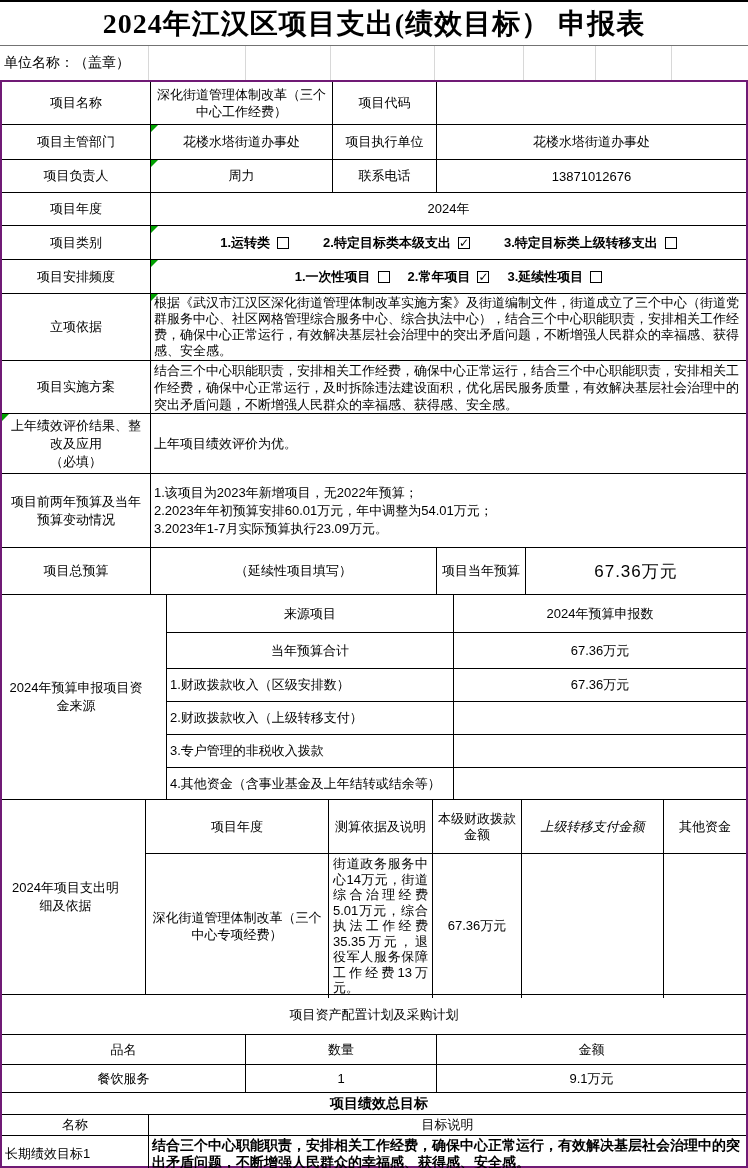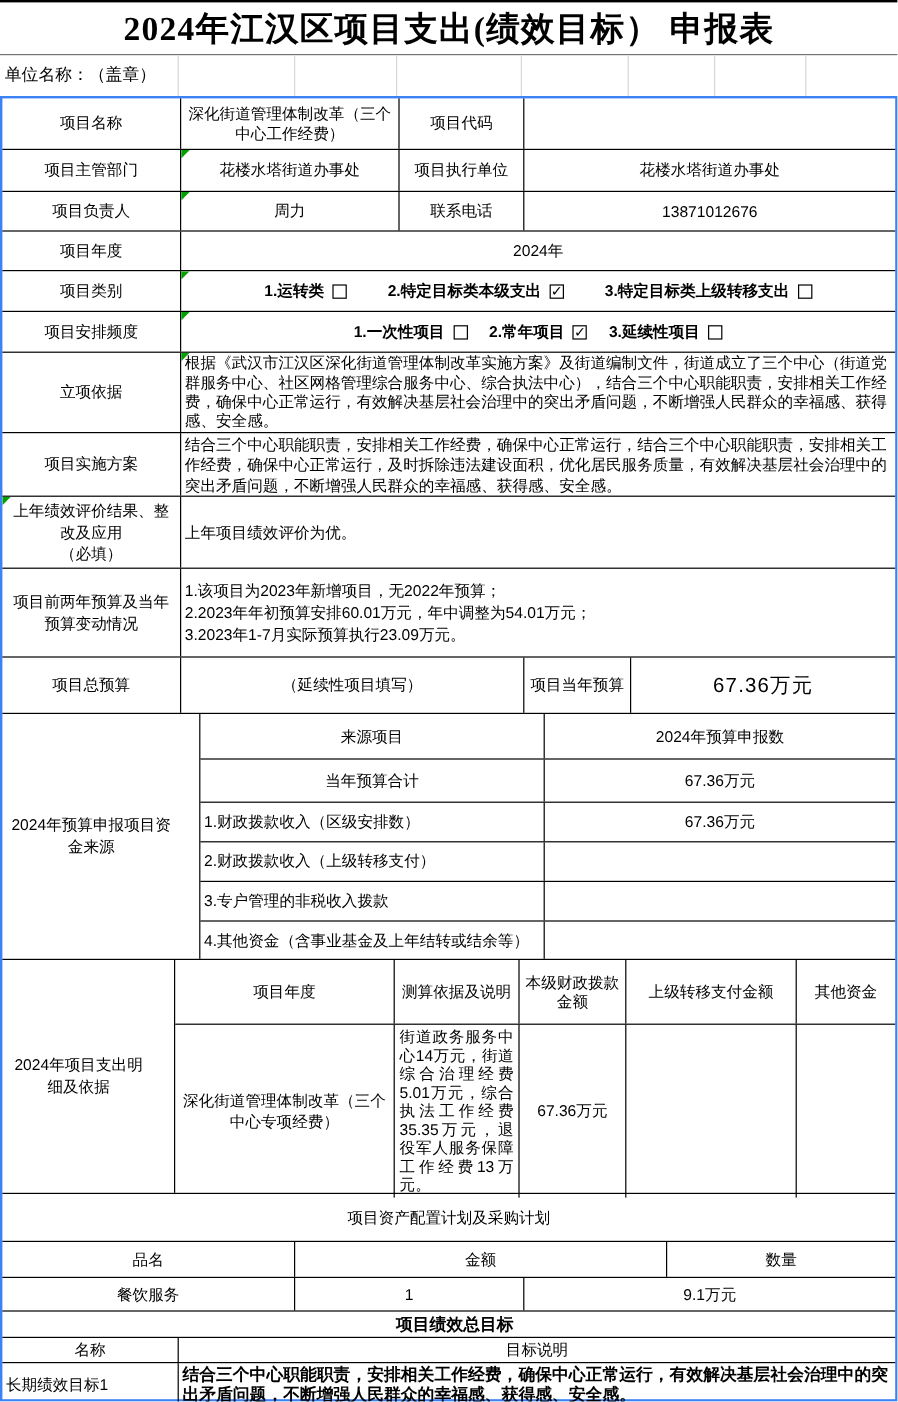--- a/index.html
+++ b/index.html
@@ -25,38 +25,38 @@
   
   .unit-row {
     height:35px; position:relative;
     border-top:1px solid #737373;
     display:flex; align-items:center;
     font-size:14px; padding-left:4px;
   }
   .gridline { position:absolute; top:0; bottom:0; width:1px; background:#d8d8d8; }
 
   
-  .tbl { border:2px solid #3b82f6; width:748px; height:1088px; display:flex; flex-direction:column; }
+  .tbl { border:2px solid #701a75; width:748px; height:1088px; display:flex; flex-direction:column; }
   .row { display:flex; border-top:1px solid #000; align-items:stretch; flex-shrink:0; }
   .row.first { border-top:none; }
   .c { border-left:1px solid #000; display:flex; align-items:center; justify-content:center;
        text-align:center; padding:1px 3px; overflow:hidden; }
   .c.first { border-left:none; }
   .left { justify-content:flex-start; text-align:left; }
   .prewrap { white-space:pre-line; }
   .rel { position:relative; }
 
   
   .w-label { width:148px; }
   .w-a { width:182px; }
   .w-b { width:104px; }
   .w-rest { flex:1; }
   .w-cur { width:89px; }
   .w-mid { width:286px; }
-  .w-trans { width:142px; }
+  .w-trans { width:142px;font-style:italic; }
   .w-oth { width:83px; }
 
   
   .h42{height:42px}.h35{height:35px}.h33{height:33px}.h34{height:34px}
   .h67{height:67px}.h53{height:53px}.h60{height:60px}.h74{height:74px}
   .h47{height:47px}.h205{height:205px}.h195{height:195px}
   .h40{height:40px}.h30{height:30px}.h28{height:28px}
   .h22{height:22px}.h21{height:21px}.hlast{flex:1}
 
   .lh16 { line-height:16px; }
@@ -287,22 +287,22 @@
           </div>
         </div>
       </div>
     </div>
 
     <div class="row h40">
       <div class="c first w-rest">项目资产配置计划及采购计划</div>
     </div>
     <div class="row h30">
       <div class="c first" style="width:243px">品名</div>
+      <div class="c" style="width:191px">数量</div>
       <div class="c w-rest">金额</div>
-      <div class="c" style="width:191px">数量</div>
     </div>
     <div class="row h28">
       <div class="c first" style="width:243px">餐饮服务</div>
       <div class="c" style="width:191px">1</div>
       <div class="c w-rest">9.1万元</div>
     </div>
 
     <div class="row h22">
       <div class="c first w-rest boldtxt" style="font-size:14px">项目绩效总目标</div>
     </div>

